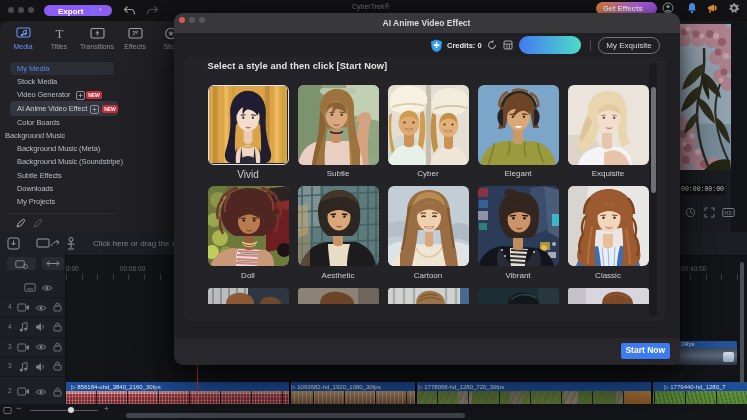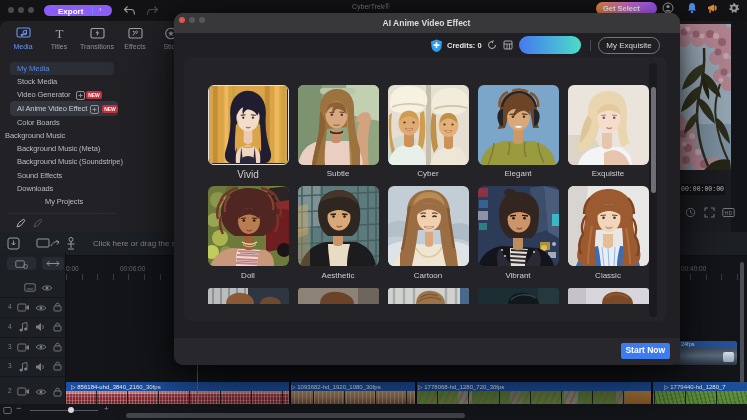--- a/index.html
+++ b/index.html
@@ -20,21 +20,21 @@
     <span class="abs" style="left:48px;top:2px;width:1px;height:7px;background:#5e8df5;"></span>
   </div>
   <svg class="abs" style="left:123px;top:5px;" width="13" height="11" viewBox="0 0 13 11">
       <path d="M4.5 1.5 L1.5 4.5 L4.5 7.5 M1.5 4.5 L8 4.5 C10.5 4.5 11.5 6 11.5 9.5" stroke="#9a9a9e" stroke-width="1.2" fill="none"></path>
     </svg>
   <svg class="abs" style="left:146px;top:5px;" width="13" height="11" viewBox="0 0 13 11">
       <path d="M8.5 1.5 L11.5 4.5 L8.5 7.5 M11.5 4.5 L5 4.5 C2.5 4.5 1.5 6 1.5 9.5" stroke="#4c4c50" stroke-width="1.2" fill="none"></path>
     </svg>
   <span class="abs" style="left:352px;top:3px;font-size:7px;color:#77777b;">CyberTrek®</span>
   <div class="abs" style="left:596px;top:1.5px;width:61px;height:13px;border-radius:7px;background:linear-gradient(90deg,#ee8a40,#c268d8 60%,#9a55ee);">
-    <span class="abs" style="left:7px;top:2.5px;font-size:7.5px;font-weight:bold;color:#fff;">Get Select</span>
+    <span class="abs" style="left:7px;top:2.5px;font-size:7.5px;font-weight:bold;color:#fff;">Get Effects</span>
   </div>
   <svg class="abs" style="left:662px;top:2px;" width="12" height="12" viewBox="0 0 12 12">
       <circle cx="6" cy="6" r="5" fill="none" stroke="#98989c" stroke-width="1"></circle>
       <circle cx="6" cy="4.6" r="1.7" fill="#98989c"></circle>
       <path d="M2.5 9.6 C3 7.4 9 7.4 9.5 9.6" fill="#98989c"></path>
     </svg>
   <svg class="abs" style="left:686px;top:2px;" width="12" height="12" viewBox="0 0 12 12">
       <path d="M6 1 C4 1 3 2.5 3 4.5 L3 7 L2 8.5 L10 8.5 L9 7 L9 4.5 C9 2.5 8 1 6 1 Z" fill="#4a90e8"></path>
       <circle cx="6" cy="10" r="1.2" fill="#4a90e8"></circle>
     </svg>
@@ -94,23 +94,23 @@
     <div class="abs" style="left:10px;top:6.5px;width:104px;height:13.5px;border-radius:4px;background:#2b2e35;"></div>
     <div class="abs" style="left:10px;top:46px;width:108px;height:14.5px;border-radius:4px;background:#33363e;"></div>
     <div style="position:absolute;left:17px;top:9px;font-size:7.5px;color:#5b87e8;white-space:nowrap;">My Media</div>
     <div style="position:absolute;left:17px;top:22px;font-size:7.5px;color:#b8bcc2;white-space:nowrap;letter-spacing:-0.1px;">Stock Media</div>
     <div style="position:absolute;left:17px;top:35px;font-size:7.5px;color:#b8bcc2;white-space:nowrap;letter-spacing:-0.1px;">Video Generator</div>
     <div style="position:absolute;left:17px;top:49px;font-size:7.5px;color:#c8ccd2;white-space:nowrap;letter-spacing:-0.1px;">AI Anime Video Effect</div>
     <div style="position:absolute;left:17px;top:62.5px;font-size:7.5px;color:#b8bcc2;white-space:nowrap;letter-spacing:-0.1px;">Color Boards</div>
     <div style="position:absolute;left:5px;top:75.5px;font-size:7.5px;color:#b8bcc2;white-space:nowrap;letter-spacing:-0.1px;">Background Music</div>
     <div style="position:absolute;left:17px;top:89px;font-size:7.5px;color:#b8bcc2;white-space:nowrap;letter-spacing:-0.1px;">Background Music (Meta)</div>
     <div style="position:absolute;left:17px;top:102px;font-size:7.5px;color:#b8bcc2;white-space:nowrap;letter-spacing:-0.1px;">Background Music (Soundstripe)</div>
-    <div style="position:absolute;left:17px;top:115.5px;font-size:7.5px;color:#b8bcc2;white-space:nowrap;letter-spacing:-0.1px;">Sound Effects</div>
+    <div style="position:absolute;left:17px;top:115.5px;font-size:7.5px;color:#b8bcc2;white-space:nowrap;letter-spacing:-0.1px;">Subtle Effects</div>
     <div style="position:absolute;left:17px;top:128.5px;font-size:7.5px;color:#b8bcc2;white-space:nowrap;letter-spacing:-0.1px;">Downloads</div>
-    <div style="position:absolute;left:17px;top:142px;font-size:7.5px;color:#b8bcc2;white-space:nowrap;letter-spacing:-0.1px;margin-left:28px;">My Projects</div>
+    <div style="position:absolute;left:17px;top:142px;font-size:7.5px;color:#b8bcc2;white-space:nowrap;letter-spacing:-0.1px;">My Projects</div>
     <svg class="abs" style="left:76px;top:35.5px;" width="9" height="9" viewBox="0 0 9 9">
         <rect x="0.5" y="0.5" width="8" height="8" rx="1.5" fill="none" stroke="#9a9aa0" stroke-width="0.9"></rect>
         <path d="M2.5 4.5 h4 M4.5 2.5 v4" stroke="#9a9aa0" stroke-width="0.9"></path>
       </svg>
     <div class="abs" style="left:86px;top:36px;width:16px;height:8px;border-radius:2px;background:#c62f3e;color:#fff;font-size:5px;font-weight:bold;text-align:center;line-height:8px;">NEW</div>
     <svg class="abs" style="left:90px;top:49.5px;" width="9" height="9" viewBox="0 0 9 9">
         <rect x="0.5" y="0.5" width="8" height="8" rx="1.5" fill="none" stroke="#9a9aa0" stroke-width="0.9"></rect>
         <path d="M2.5 4.5 h4 M4.5 2.5 v4" stroke="#9a9aa0" stroke-width="0.9"></path>
       </svg>
     <div class="abs" style="left:102px;top:50px;width:16px;height:8px;border-radius:2px;background:#c62f3e;color:#fff;font-size:5px;font-weight:bold;text-align:center;line-height:8px;">NEW</div>
@@ -400,20 +400,21 @@
     </svg>
   <div class="abs" style="left:345.5px;top:23.5px;width:61.5px;height:18px;border-radius:9px;background:linear-gradient(90deg,#4479f2,#4cdcc6);">
     <div style="text-align:center;font-size:8px;font-weight:bold;color:#0b2236;line-height:18px;margin-top:21px;">Get Credits</div>
   </div>
   <div class="abs" style="left:416px;top:27px;width:1px;height:11px;background:#4a4a4e;"></div>
   <div class="abs" style="left:424.5px;top:24px;width:62px;height:17px;border-radius:9px;border:1px solid #76767a;">
     <div style="text-align:center;font-size:8px;color:#d8d8da;line-height:15px;">My Exquisite</div>
   </div>
 
   <div class="abs" style="left:10.5px;top:44.5px;width:482px;height:264px;background:#242428;border-radius:6px;"></div>
+  <span class="abs" style="left:34px;top:48px;font-size:9.3px;font-weight:bold;color:#e4e4e6;letter-spacing:0.1px;">Select a style and then click [Start Now]</span>
 
   <div class="abs" style="left:34px;top:72px;width:81px;height:80px;border-radius:6px;overflow:hidden;border:1.5px solid #dde1e8;">
     <svg width="78" height="77" viewBox="0 0 81 80">
       <rect width="81" height="80" fill="#dca449"></rect>
       <rect x="4" width="5" height="80" fill="#c28e36"></rect>
         <rect x="16" width="4" height="80" fill="#ecb95c"></rect>
         <rect x="24" width="3" height="80" fill="#caa33e"></rect>
         <rect x="58" width="5" height="80" fill="#c28e36"></rect>
         <rect x="68" width="5" height="80" fill="#ecb95c"></rect>
         <rect x="76" width="3" height="80" fill="#caa33e"></rect>

